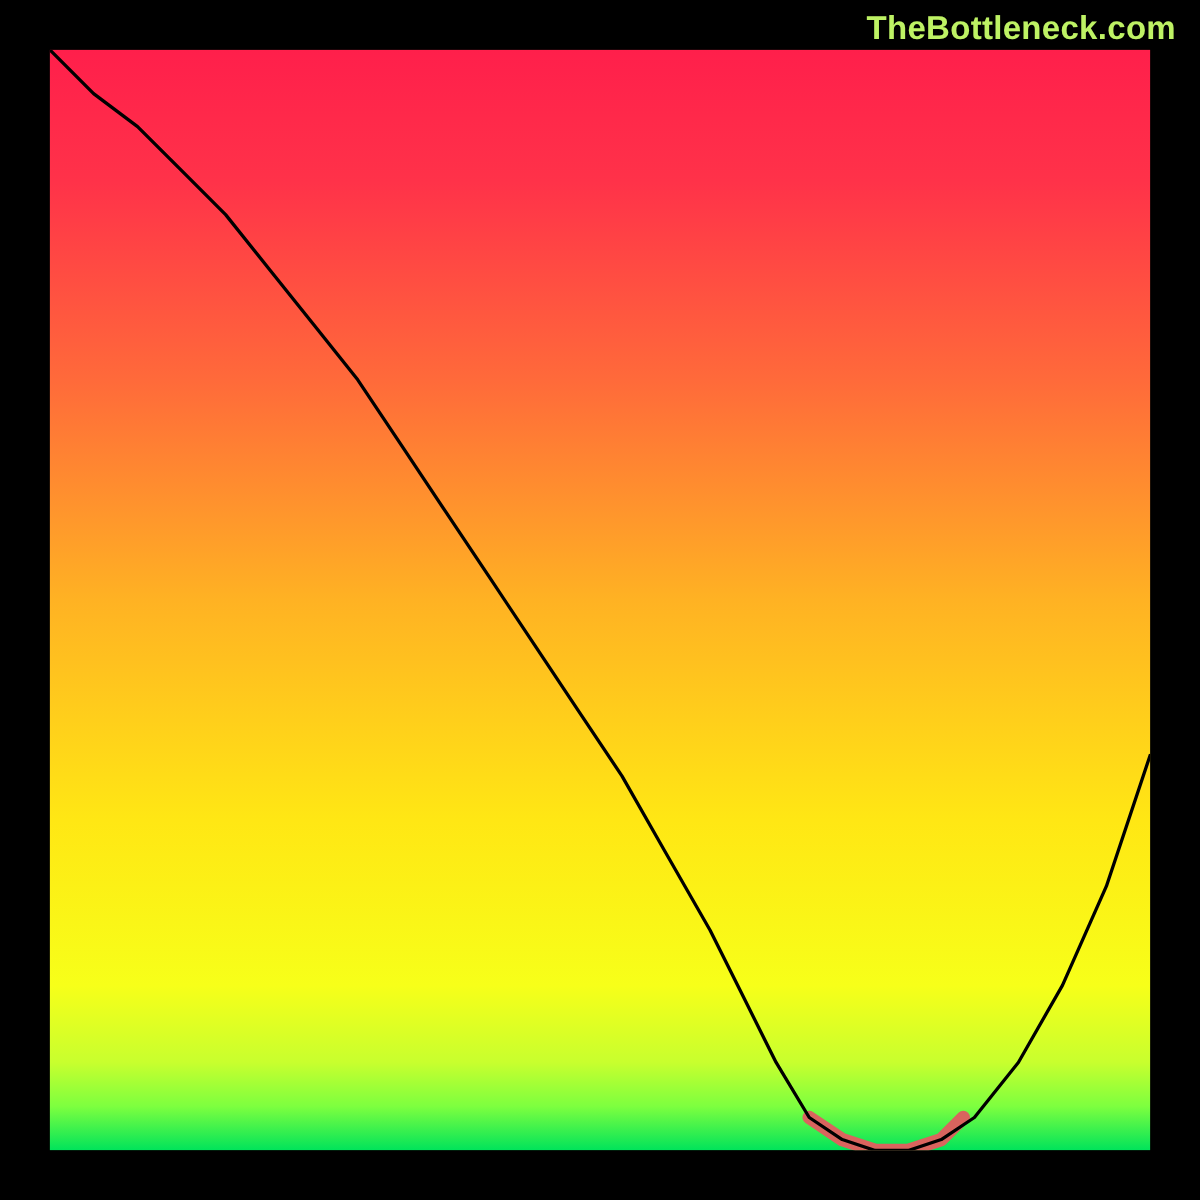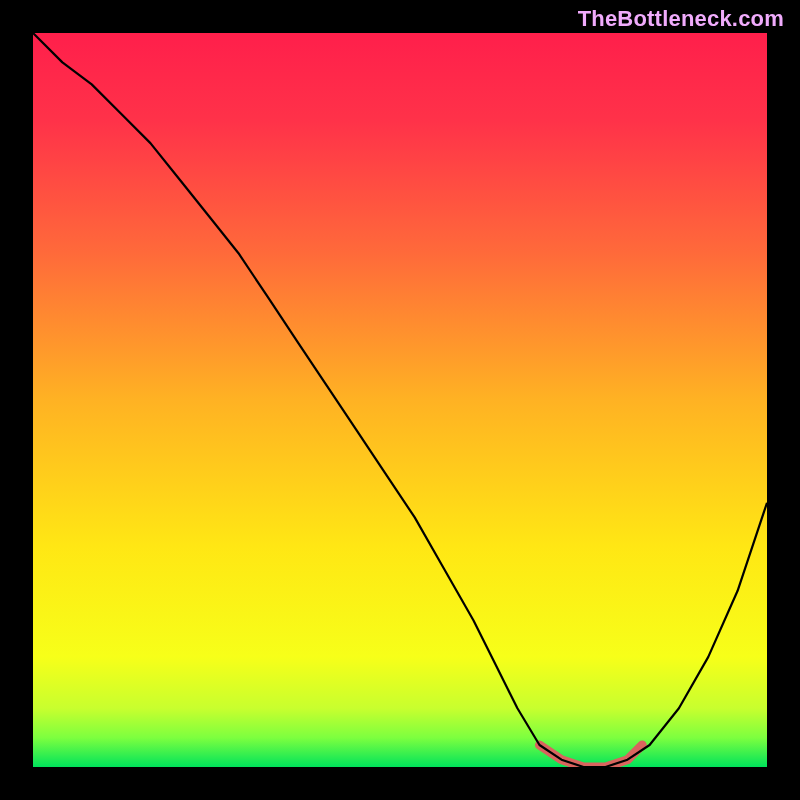--- a/index.html
+++ b/index.html
@@ -34,21 +34,21 @@
     position: absolute;
     inset: 0;
   }
   .watermark {
     position: absolute;
     top: 6px;
     right: 16px;
     font-family: Arial, Helvetica, sans-serif;
     font-size: 22px;
     font-weight: 600;
-    color: #f0abfc;
+    color: #bef264;
     letter-spacing: 0.2px;
   }
 </style>
 </head>
 <body>
 
 <div class="frame">
   <div class="plot">
     <svg class="gradient" viewBox="0 0 734 734" preserveAspectRatio="none">
       <defs>

